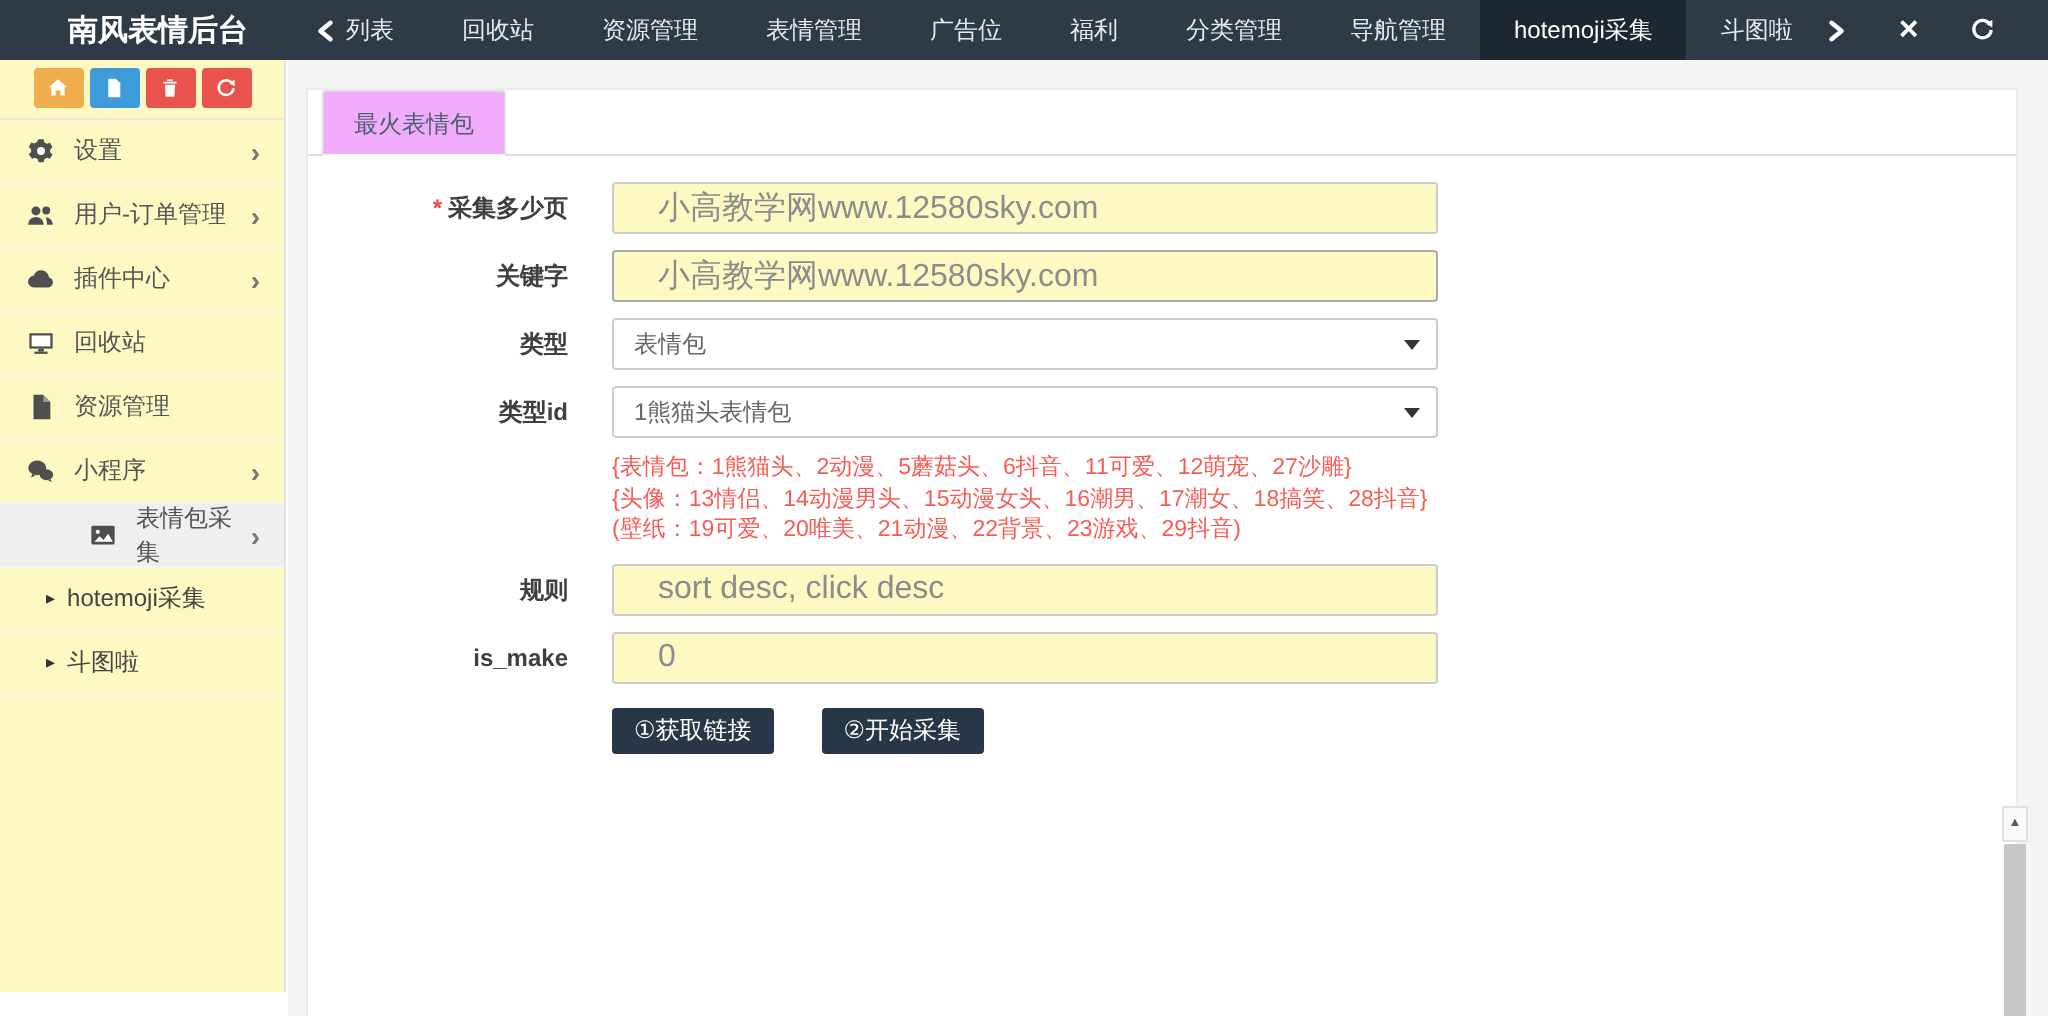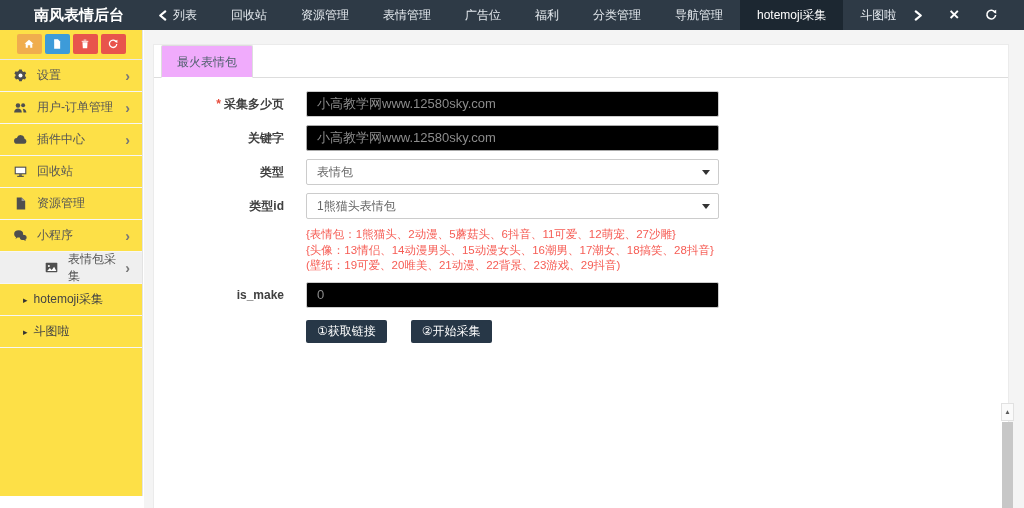--- a/index.html
+++ b/index.html
@@ -23,21 +23,21 @@
     white-space:nowrap; color:#e4e9ee; display:flex; align-items:center; gap:5px;
   }
   .nav-item.active { background:#1c2731; color:#fff; }
   .nav-right { margin-left:auto; display:flex; align-items:center; gap:25px; margin-right:16px; }
   .nav-ico { display:inline-flex; align-items:center; justify-content:center; cursor:pointer; }
   .close-x { font-size:17px; font-weight:bold; color:#fff; line-height:14px; }
 
   
   .sidebar {
     position:absolute; top:30px; left:0; width:143px; bottom:12px;
-    background:#fde047; border-right:1px solid #e3e3e3;
+    background:#fef9c3; border-right:1px solid #e3e3e3;
   }
   .quick-row {
     display:flex; justify-content:center; gap:3px; padding:4px 0 5px;
     border-bottom:1px solid #e9e9e9;
   }
   .quick-btn {
     width:25px; height:20px; border-radius:2px; display:flex;
     align-items:center; justify-content:center; cursor:pointer;
   }
   .qb-orange { background:#f0ad4e; }
@@ -71,21 +71,21 @@
   }
   .form { padding-top:13px; }
   .frow { display:flex; margin-bottom:8px; }
   .flabel {
     width:130px; text-align:right; margin-right:22px; line-height:26px;
     font-weight:bold; color:#404040; white-space:nowrap;
   }
   .req { color:#e74c3c; margin-right:3px; font-weight:bold; }
   .finput {
     width:413px; height:26px; border:1px solid #ccc; border-radius:2px;
-    padding:0 10px; font-size:13px; color:#8c8c8c; background:#000000; outline:none;
+    padding:0 22px; font-size:16px; color:#8c8c8c; background:#fef9c3; outline:none;
     font-family:"Liberation Sans","DejaVu Sans",sans-serif;
   }
   .finput.focused { border-color:#aaa; }
   .fselect {
     position:relative; width:413px; height:26px; border:1px solid #ccc;
     border-radius:2px; line-height:24px; padding:0 22px 0 10px; color:#666;
     background:#fff; cursor:pointer;
   }
   .sel-caret {
     position:absolute; right:8px; top:10px; width:0; height:0;
@@ -332,20 +332,24 @@
           <span class="sel-caret"></span>
         </div>
       </div>
 
       <div class="hints">
         <div>{表情包：1熊猫头、2动漫、5蘑菇头、6抖音、11可爱、12萌宠、27沙雕}</div>
         <div>{头像：13情侣、14动漫男头、15动漫女头、16潮男、17潮女、18搞笑、28抖音}</div>
         <div>(壁纸：19可爱、20唯美、21动漫、22背景、23游戏、29抖音)</div>
       </div>
 
+      <div class="frow">
+        <div class="flabel">规则</div>
+        <input class="finput" value="sort desc, click desc" style="">
+      </div>
 
       <div class="frow">
         <div class="flabel">is_make</div>
         <input class="finput" value="0" style="">
       </div>
 
       <div class="btn-row">
         <button class="btn">①获取链接</button>
         <button class="btn">②开始采集</button>
       </div>

